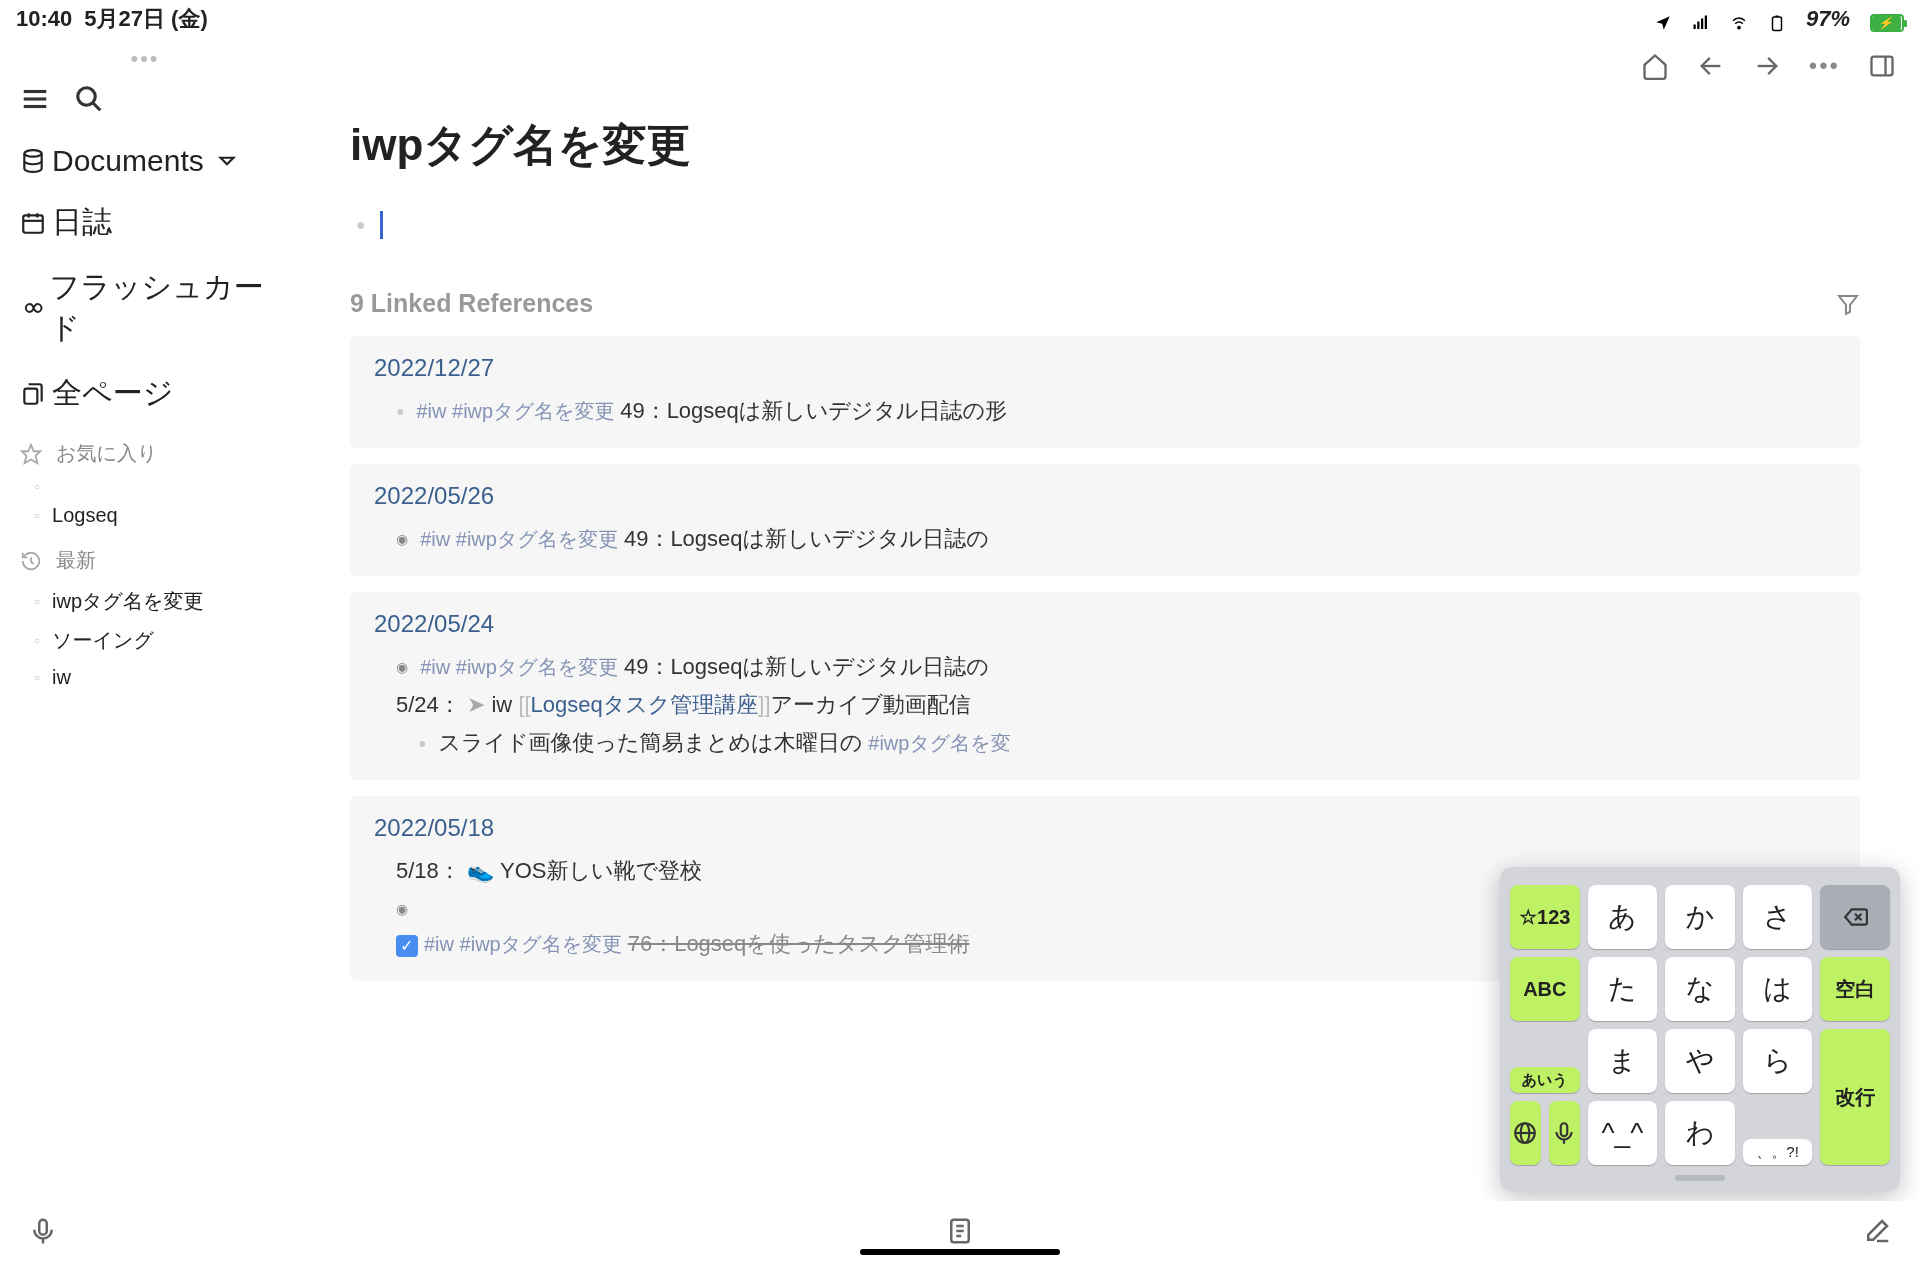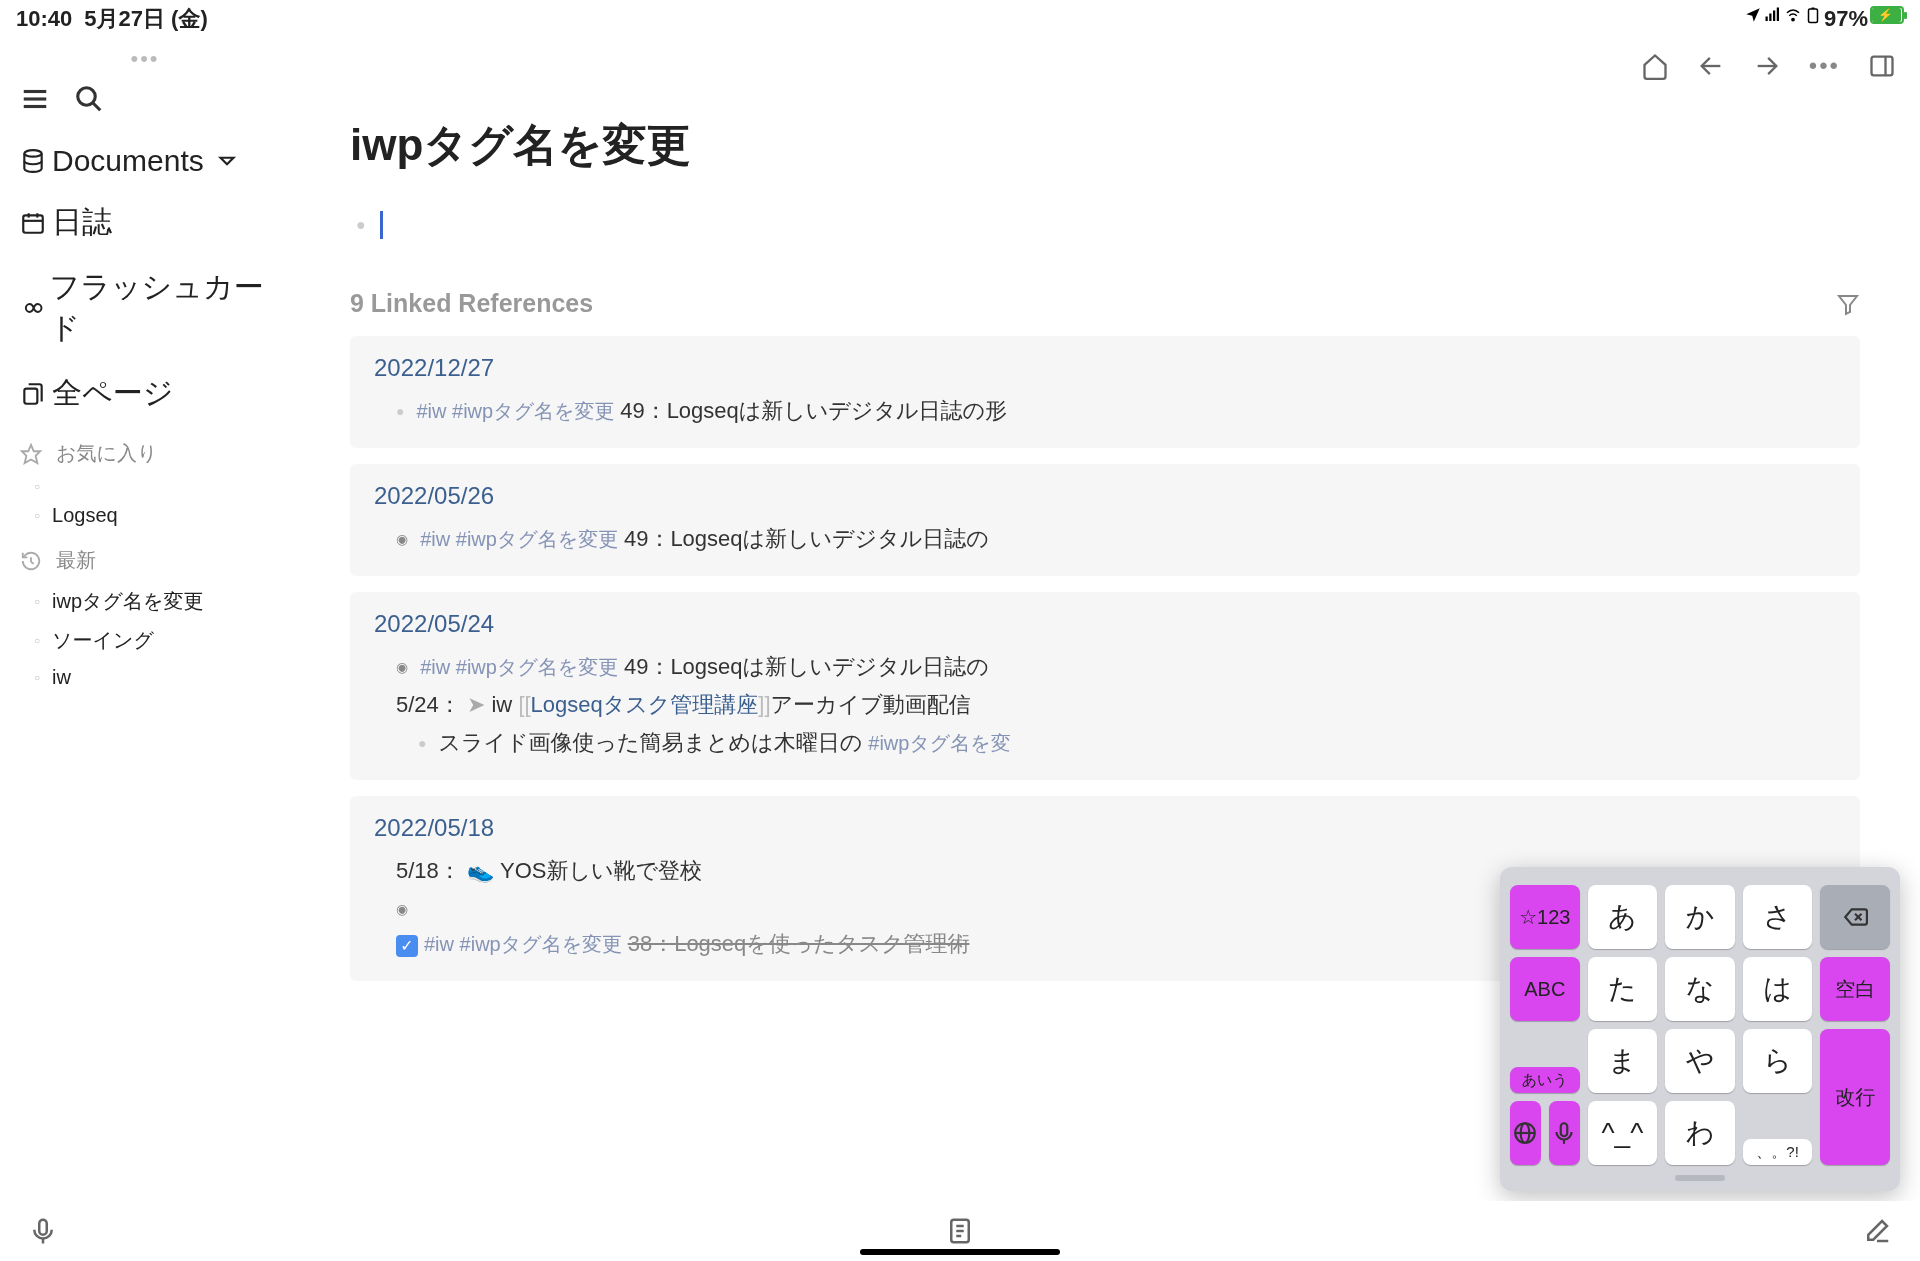--- a/index.html
+++ b/index.html
@@ -1,20 +1,20 @@
 <!DOCTYPE html>
 <html><head>
 <meta charset="utf-8">
 <style>
 * { margin: 0; padding: 0; box-sizing: border-box; font-family: -apple-system, BlinkMacSystemFont, "Segoe UI", sans-serif; }
 html, body { width: 100%; height: 100%; background: #fff; color: #222; overflow: hidden; }
 
 .status-bar { display: flex; align-items: center; justify-content: space-between; padding: 16px 16px; font-size: 22px; font-weight: 600; height: 38px; }
 .status-left { display: flex; gap: 12px; align-items: center; }
-.status-right { display: flex; gap: 2px; align-items: flex-start; }
+.status-right { display: flex; gap: 20px; align-items: flex-end; font-style: italic; }
 .status-right svg, .status-right .battery { height: 18px; }
 .battery-box { display: inline-flex; align-items: center; gap: 4px; }
 .battery-pill { width: 34px; height: 18px; border: 2px solid #3cb043; border-radius: 4px; position: relative; display: flex; align-items: center; }
 .battery-pill::after { content: ""; position: absolute; right: -5px; top: 4px; width: 3px; height: 7px; background: #3cb043; border-radius: 1px; }
 .battery-fill { background: #3cb043; height: 100%; width: 95%; border-radius: 2px; display:flex; align-items:center; justify-content:center; }
 .battery-bolt { color: #fff; font-size: 12px; line-height: 1; }
 
 .drag-handle { display: flex; justify-content: center; padding: 4px 0; }
 .drag-handle .dots { color: #bbb; font-size: 22px; letter-spacing: 2px; }
 
@@ -59,21 +59,21 @@
 .ref-shoe { font-size: 22px; }
 .ref-time { color: #aaa; font-size: 20px; margin-left: auto; }
 .ref-row { display: flex; align-items: center; }
 .check { display:inline-flex; width:22px; height:22px; background:#4a8df0; border-radius:4px; align-items:center; justify-content:center; color:#fff; font-size:16px; margin-right:6px; }
 .strike { text-decoration: line-through; color:#888; }
 
 
 .keyboard { position: absolute; right: 20px; bottom: 10px; width: 400px; background: #d3d5db; border-radius: 12px; padding: 18px 10px 10px; box-shadow: 0 6px 24px rgba(0,0,0,0.25); }
 .kbd-grid { display: grid; grid-template-columns: repeat(5, 1fr); grid-template-rows: repeat(4, 64px); gap: 8px; }
 .key { background: #fff; border-radius: 8px; display: flex; align-items: center; justify-content: center; font-size: 28px; color: #222; box-shadow: 0 1px 1px rgba(0,0,0,0.25); cursor: pointer; }
-.key.fn { background: #d946ef; font-size: 20px; font-weight: 400; }
+.key.fn { background: #bef264; font-size: 20px; font-weight: 700; }
 .key.dark { background: #a9adb6; }
 .key.small { font-size: 15px; margin-top: 38px; }
 .key svg { width: 26px; height: 26px; stroke: #333; fill: none; stroke-width: 2; }
 .kbd-handle { width: 50px; height: 6px; background: #b5b8bf; border-radius: 3px; margin: 10px auto 0; }
 
 
 .bottom-bar { height: 60px; display: flex; align-items: center; justify-content: space-between; padding: 0 28px; position: relative; }
 .bottom-bar svg { width: 30px; height: 30px; stroke: #666; fill: none; stroke-width: 2; }
 .home-indicator { position: absolute; left: 50%; bottom: 6px; transform: translateX(-50%); width: 200px; height: 6px; background: #000; border-radius: 3px; }
 </style>
@@ -268,21 +268,21 @@
             </div>
           </div>
           <div class="ref-card">
             <div class="ref-date">2022/05/18</div>
             <div class="ref-line">
               <span style="display: inline;"><span class="ref-text">5/18： </span><span class="ref-shoe">👟 </span><span class="ref-text">YOS新しい靴で登校</span></span>
             </div>
             <div class="ref-line">
               <span class="ref-dot filled">◉</span>
               <div class="ref-row" style="width: 100%;">
-                <span style="display: inline;"><span class="check">✓</span><span class="ref-tag">#iw #iwpタグ名を変更 </span><span class="ref-text strike">38：Logseqを使ったタスク管理術</span></span>
+                <span style="display: inline;"><span class="check">✓</span><span class="ref-tag">#iw #iwpタグ名を変更 </span><span class="ref-text strike">76：Logseqを使ったタスク管理術</span></span>
                 <span class="ref-time">2h41m</span>
               </div>
             </div>
           </div>
         </div>
     </div>
 
     <div class="keyboard">
       <div class="kbd-grid" id="kbd-grid">
           <div class="key fn">☆123</div>

